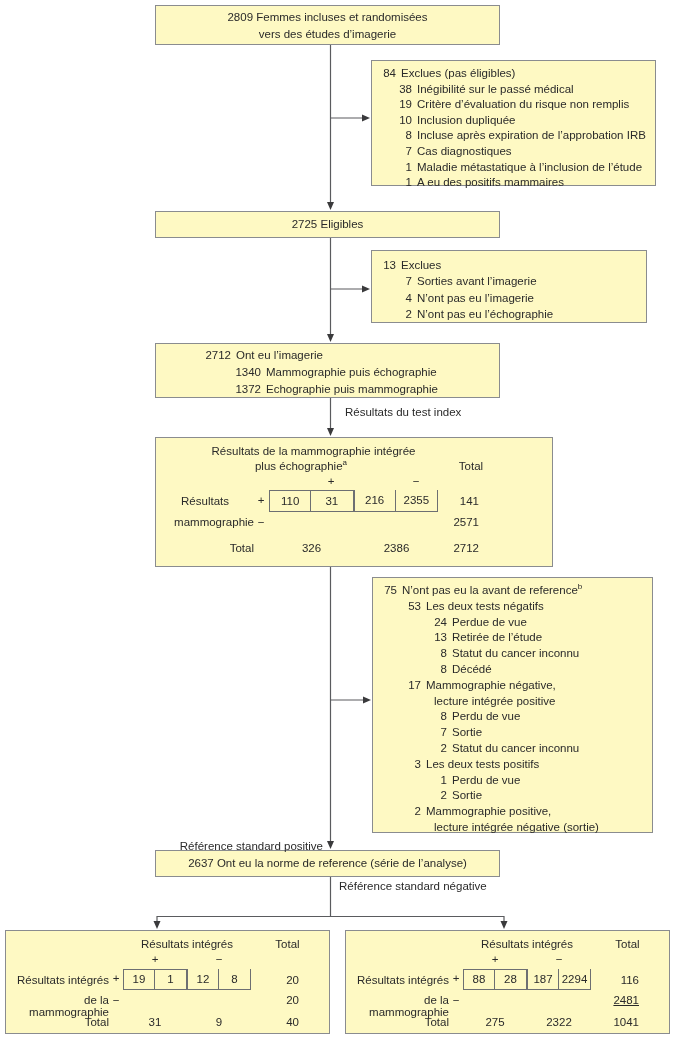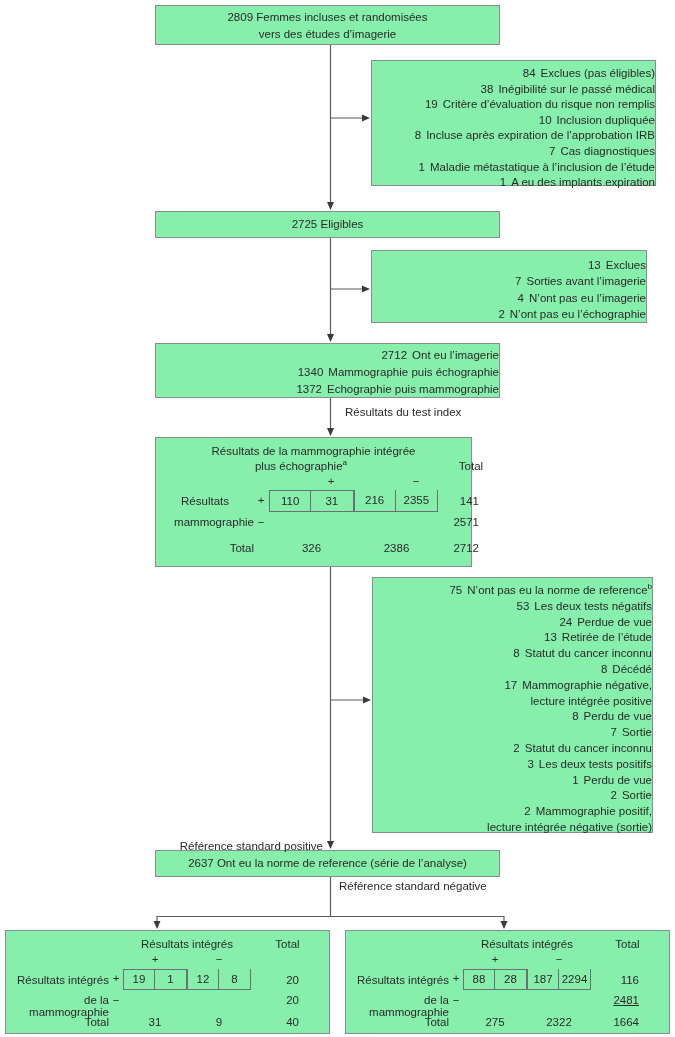--- a/index.html
+++ b/index.html
@@ -1,20 +1,20 @@
 <!DOCTYPE html>
 <html><head>
 <meta charset="utf-8">
 <style>
   html,body{margin:0;padding:0;background:#fff;}
   .canvas{position:relative;width:675px;height:1037px;background:#fff;
           font-family:"Liberation Sans",sans-serif;color:#2a2a2a;font-size:11.5px;}
-  .box{position:absolute;border:1px solid #8a8c8f;background:#86efac;box-sizing:border-box;}
+  .box{position:absolute;border:1px solid #8a8c8f;background:#fef9c3;box-sizing:border-box;}
   .center{text-align:center;}
-  .ln{display:flex;justify-content:flex-end;}
+  .ln{display:flex;}
   .ln .num{text-align:right;margin-right:5px;flex:0 0 auto;}
   .ln .txt{white-space:nowrap;}
   sup{font-size:8px;vertical-align:super;line-height:0;}
 
   
   .b-top{left:155px;top:5px;width:345px;height:40px;padding-top:3px;line-height:17px;}
   .b-elig{left:155px;top:211px;width:345px;height:27px;line-height:25px;}
   .b-analysis{left:155px;top:850px;width:345px;height:27px;line-height:25px;}
 
   
@@ -33,21 +33,21 @@
   .b-img .lv1 .num{width:60px;}
 
   
   .b-excl3{left:372px;top:577px;width:281px;height:256px;padding:5px 0 0 8px;line-height:15.8px;}
   .b-excl3 .lv0 .num{width:16px;}
   .b-excl3 .lv1 .num{width:40px;}
   .b-excl3 .lv2 .num{width:66px;}
   .b-excl3 .cont{padding-left:53px;}
 
   
-  .t-central{left:155px;top:437px;width:317px;height:130px;}
+  .t-central{left:155px;top:437px;width:398px;height:130px;}
   .t-left{left:5px;top:930px;width:325px;height:104px;}
   .t-right{left:345px;top:930px;width:325px;height:104px;}
   .abs{position:absolute;}
   .grid2{position:absolute;display:grid;grid-template-columns:1fr 1fr 1fr 1fr;grid-template-rows:1fr 1fr;}
   .grid2 .cell{border:1px solid #6d6f72;display:flex;align-items:center;justify-content:center;box-sizing:border-box;}
   .grid2 .cell.c2{border-left:none;}
   .grid2 .cell.r2{border-top:none;}
   .rt{text-align:right;}
 
   .flabel{position:absolute;white-space:nowrap;}
@@ -113,21 +113,21 @@
     <div class="ln lv1">
         <span class="num">7</span>
         <span class="txt">Cas diagnostiques</span>
       </div>
     <div class="ln lv1">
         <span class="num">1</span>
         <span class="txt">Maladie métastatique à l’inclusion de l’étude</span>
       </div>
     <div class="ln lv1">
         <span class="num">1</span>
-        <span class="txt">A eu des implants expiration</span>
+        <span class="txt">A eu des positifs mammaires</span>
       </div>
   </div>
 
   <div class="box b-elig center">
     <div>2725 Eligibles</div>
   </div>
 
   <div class="box b-excl2">
     <div class="ln lv0">
         <span class="num">13</span>
@@ -188,21 +188,21 @@
 
     <div class="abs rt" style="left:0;top:104px;width:98px;">Total</div>
     <div class="abs center" style="left:113px;top:104px;width:85px;">326</div>
     <div class="abs center" style="left:198px;top:104px;width:85px;">2386</div>
     <div class="abs rt" style="left:280px;top:104px;width:43px;">2712</div>
   </div>
 
   <div class="box b-excl3">
     <div class="ln lv0">
         <span class="num">75</span>
-        <span class="txt"><span>N’ont pas eu la norme de reference</span><sup>b</sup></span>
+        <span class="txt"><span>N’ont pas eu la avant de reference</span><sup>b</sup></span>
       </div>
     <div class="ln lv1">
         <span class="num">53</span>
         <span class="txt">Les deux tests négatifs</span>
       </div>
     <div class="ln lv2">
         <span class="num">24</span>
         <span class="txt">Perdue de vue</span>
       </div>
     <div class="ln lv2">
@@ -243,21 +243,21 @@
     <div class="ln lv2">
         <span class="num">1</span>
         <span class="txt">Perdu de vue</span>
       </div>
     <div class="ln lv2">
         <span class="num">2</span>
         <span class="txt">Sortie</span>
       </div>
     <div class="ln lv1">
         <span class="num">2</span>
-        <span class="txt">Mammographie positif,</span>
+        <span class="txt">Mammographie positive,</span>
       </div>
     <div class="ln cont">
         <span class="txt">lecture intégrée négative (sortie)</span>
       </div>
   </div>
 
   <div class="box b-analysis center">
     <div>2637 Ont eu la norme de reference (série de l’analyse)</div>
   </div>
 
@@ -308,16 +308,16 @@
     <div class="abs rt" style="left:0;top:63px;width:103px;">de la mammographie</div>
     <div class="abs center" style="left:104px;top:41px;width:12px;">+</div>
     <div class="abs center" style="left:104px;top:63px;width:12px;">−</div>
 
     <div class="abs rt" style="left:250px;top:43px;width:43px;">116</div>
     <div class="abs rt" style="left:250px;top:63px;width:43px;text-decoration:underline;">2481</div>
 
     <div class="abs rt" style="left:0;top:85px;width:103px;">Total</div>
     <div class="abs center" style="left:117px;top:85px;width:64px;">275</div>
     <div class="abs center" style="left:181px;top:85px;width:64px;">2322</div>
-    <div class="abs rt" style="left:250px;top:85px;width:43px;">1664</div>
+    <div class="abs rt" style="left:250px;top:85px;width:43px;">1041</div>
   </div>
 
 </div>
 
 </body></html>

